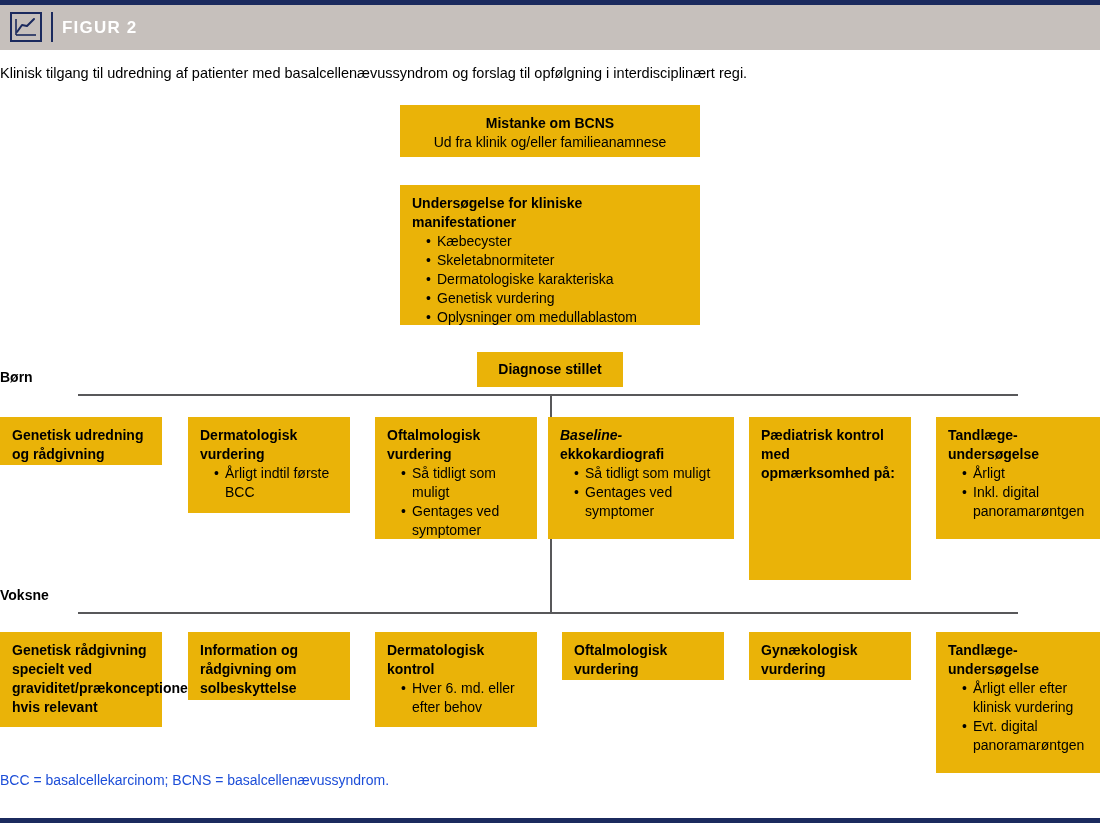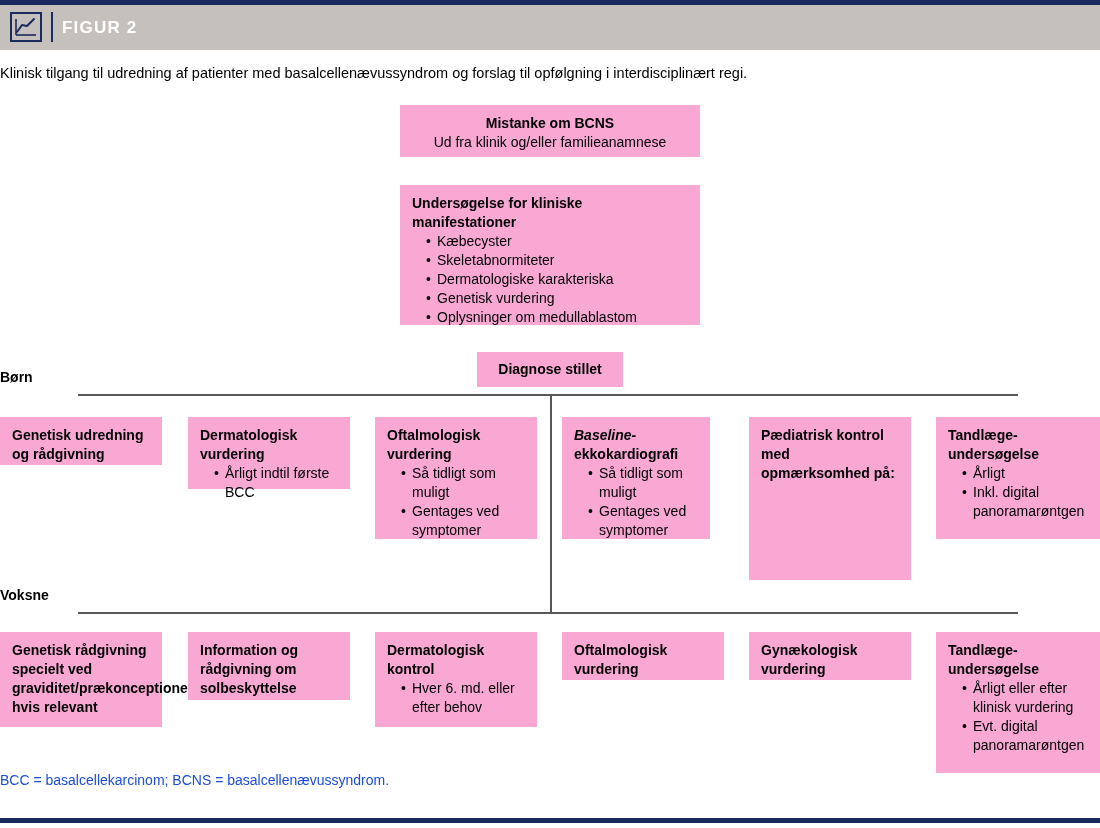--- a/index.html
+++ b/index.html
@@ -56,21 +56,21 @@
     left: 0; top: 64px;
     width: 1090px;
     font-size: 14.5px;
     line-height: 18px;
     color: #000000;
   }
 
   
   .box {
     position: absolute;
-    background: #f9a8d4;
+    background: #eab308;
     box-sizing: border-box;
     padding: 9px 12px 25px 12px;
   }
   .box .btitle {
     font-size: 14px;
     font-weight: bold;
     line-height: 19px;
     color: #000000;
     margin: 0;
   }
@@ -179,36 +179,36 @@
 
 <div class="section-label" style="left:0px; top:369px;">Børn</div>
 
 <div class="hline" style="left:78px; top:394px; width:940px;"></div>
 <div class="vline" style="left:550px; top:394px; height:218px;"></div>
 
 <div class="box" style="left:0px; top:417px; width:162px; height:48px;">
   <div class="btitle">Genetisk udredning og rådgivning</div>
 </div>
 
-<div class="box" style="left:188px; top:417px; width:162px; height:72px;">
+<div class="box" style="left:188px; top:417px; width:162px; height:96px;">
   <div class="btitle">Dermatologisk vurdering</div>
   <ul>
     <li>Årligt indtil første BCC</li>
   </ul>
 </div>
 
 <div class="box" style="left:375px; top:417px; width:162px; height:122px;">
   <div class="btitle">Oftalmologisk vurdering</div>
   <ul>
     <li>Så tidligt som muligt</li>
     <li>Gentages ved symptomer</li>
   </ul>
 </div>
 
-<div class="box" style="left:562px; top:417px; width:148px; height:122px;">
+<div class="box" style="left:548px; top:417px; width:186px; height:122px;">
   <div class="btitle italic-first"><em>Baseline-</em><br><span>ekkokardiografi</span></div>
   <ul>
     <li>Så tidligt som muligt</li>
     <li>Gentages ved symptomer</li>
   </ul>
 </div>
 
 <div class="box" style="left:749px; top:417px; width:162px; height:163px;">
   <div class="btitle">Pædiatrisk kontrol med opmærksomhed på:</div>
 </div>

